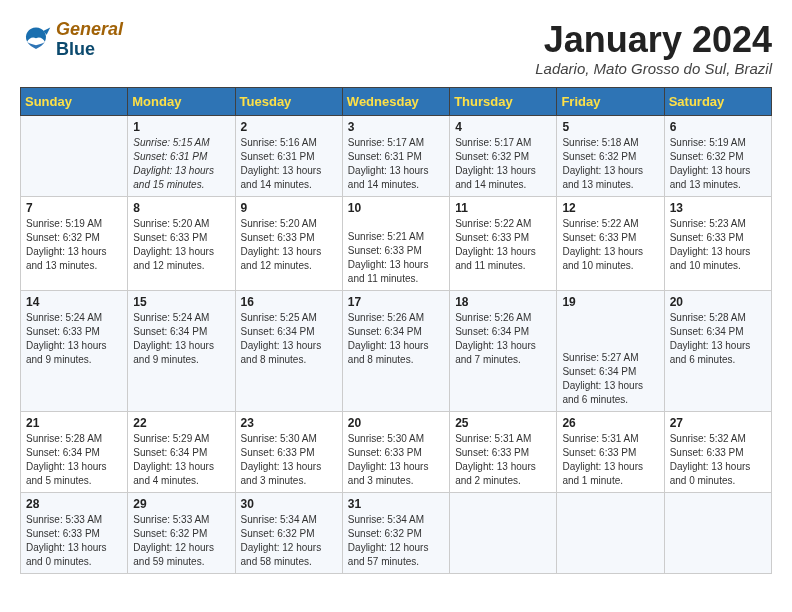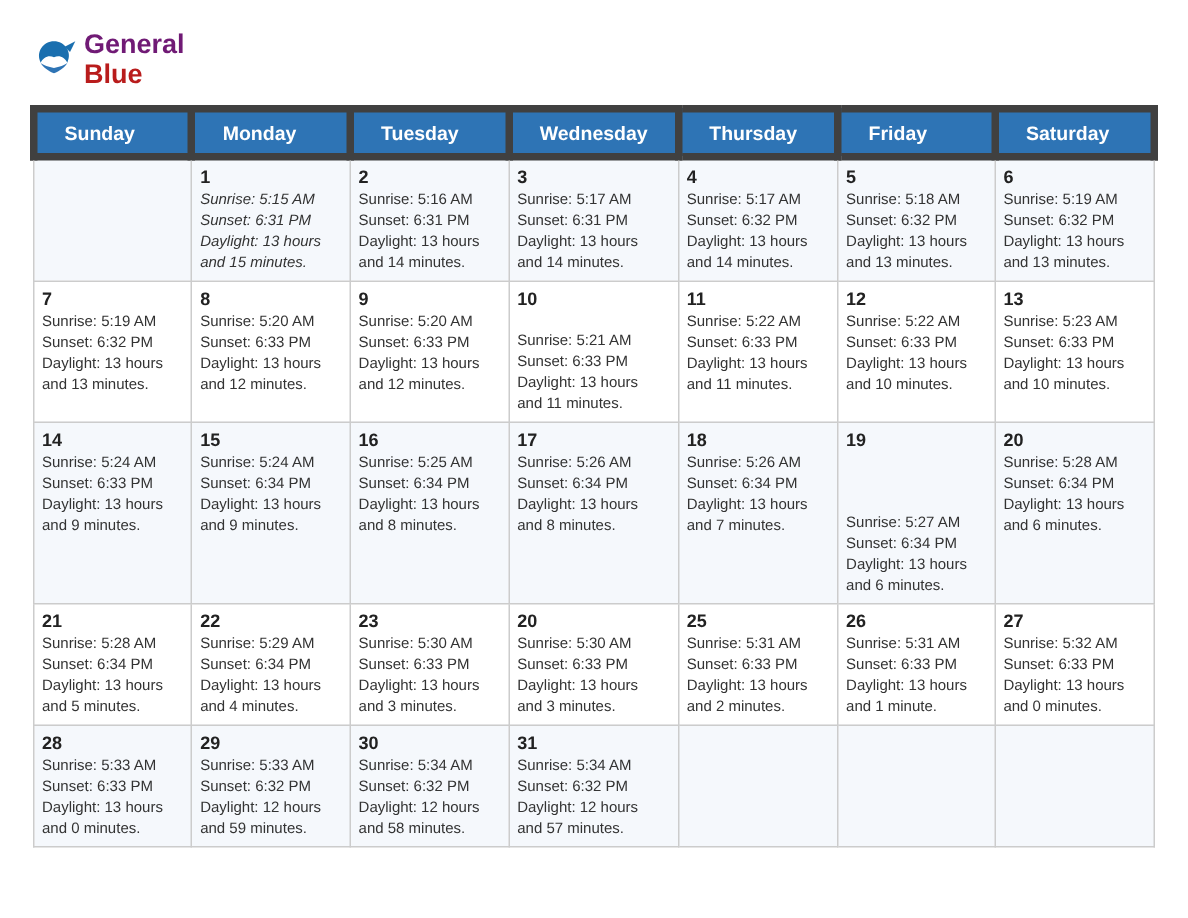--- a/index.html
+++ b/index.html
@@ -21,21 +21,22 @@
       align-items: center;
       gap: 4px;
     }
     .logo-text {
       font-size: 18px;
       font-weight: bold;
       color: #333;
       line-height: 1.1;
     }
     .logo-text span {
-      color: #701a75;
+      color: #a16207;
+      font-style: italic;
     }
     .logo-bird {
       width: 32px;
       height: 32px;
     }
     .title-block {
       text-align: right;
     }
     .month-title {
       font-size: 36px;
@@ -47,26 +48,26 @@
       font-size: 15px;
       color: #444;
       font-style: italic;
     }
     table {
       width: 100%;
       border-collapse: collapse;
     }
     thead tr th {
       background-color: #2e74b5;
-      color: #ffffff;
+      color: #fde047;
       text-align: left;
-      padding: 6px 18px;
+      padding: 6px 4px;
       font-size: 13px;
       font-weight: bold;
-      border: 5px solid #404040;
+      border: 1px solid #404040;
     }
     tbody tr td {
       vertical-align: top;
       border: 1px solid #ccc;
       padding: 4px 5px;
       font-size: 10.5px;
       color: #333;
       min-height: 80px;
       width: calc(100% / 7);
     }
@@ -93,22 +94,26 @@
 
 <div class="header">
   <div class="logo">
     <svg class="logo-bird" viewBox="0 0 36 36" xmlns="http://www.w3.org/2000/svg">
       <path d="M18 4 C10 4, 4 12, 8 20 C10 16, 14 14, 18 16 C22 14, 26 16, 28 20 C32 12, 26 4, 18 4Z" fill="#1a6faf"></path>
       <path d="M28 20 C26 24, 22 26, 18 28 C14 26, 10 24, 8 20 C10 22, 14 23, 18 24 C22 23, 26 22, 28 20Z" fill="#2e74b5"></path>
       <path d="M26 8 L34 4 L30 12 Z" fill="#1a6faf"></path>
     </svg>
     <div>
       <div class="logo-text"><span>General</span></div>
-      <div class="logo-text" style="color:#b91c1c;">Blue</div>
+      <div class="logo-text" style="color:#0c4a6e;">Blue</div>
     </div>
+  </div>
+  <div class="title-block">
+    <div class="month-title">January 2024</div>
+    <div class="location">Ladario, Mato Grosso do Sul, Brazil</div>
   </div>
 </div>
 
 <table>
   <thead>
     <tr id="header-row">
         <th>Sunday</th>
         <th>Monday</th>
         <th>Tuesday</th>
         <th>Wednesday</th>

